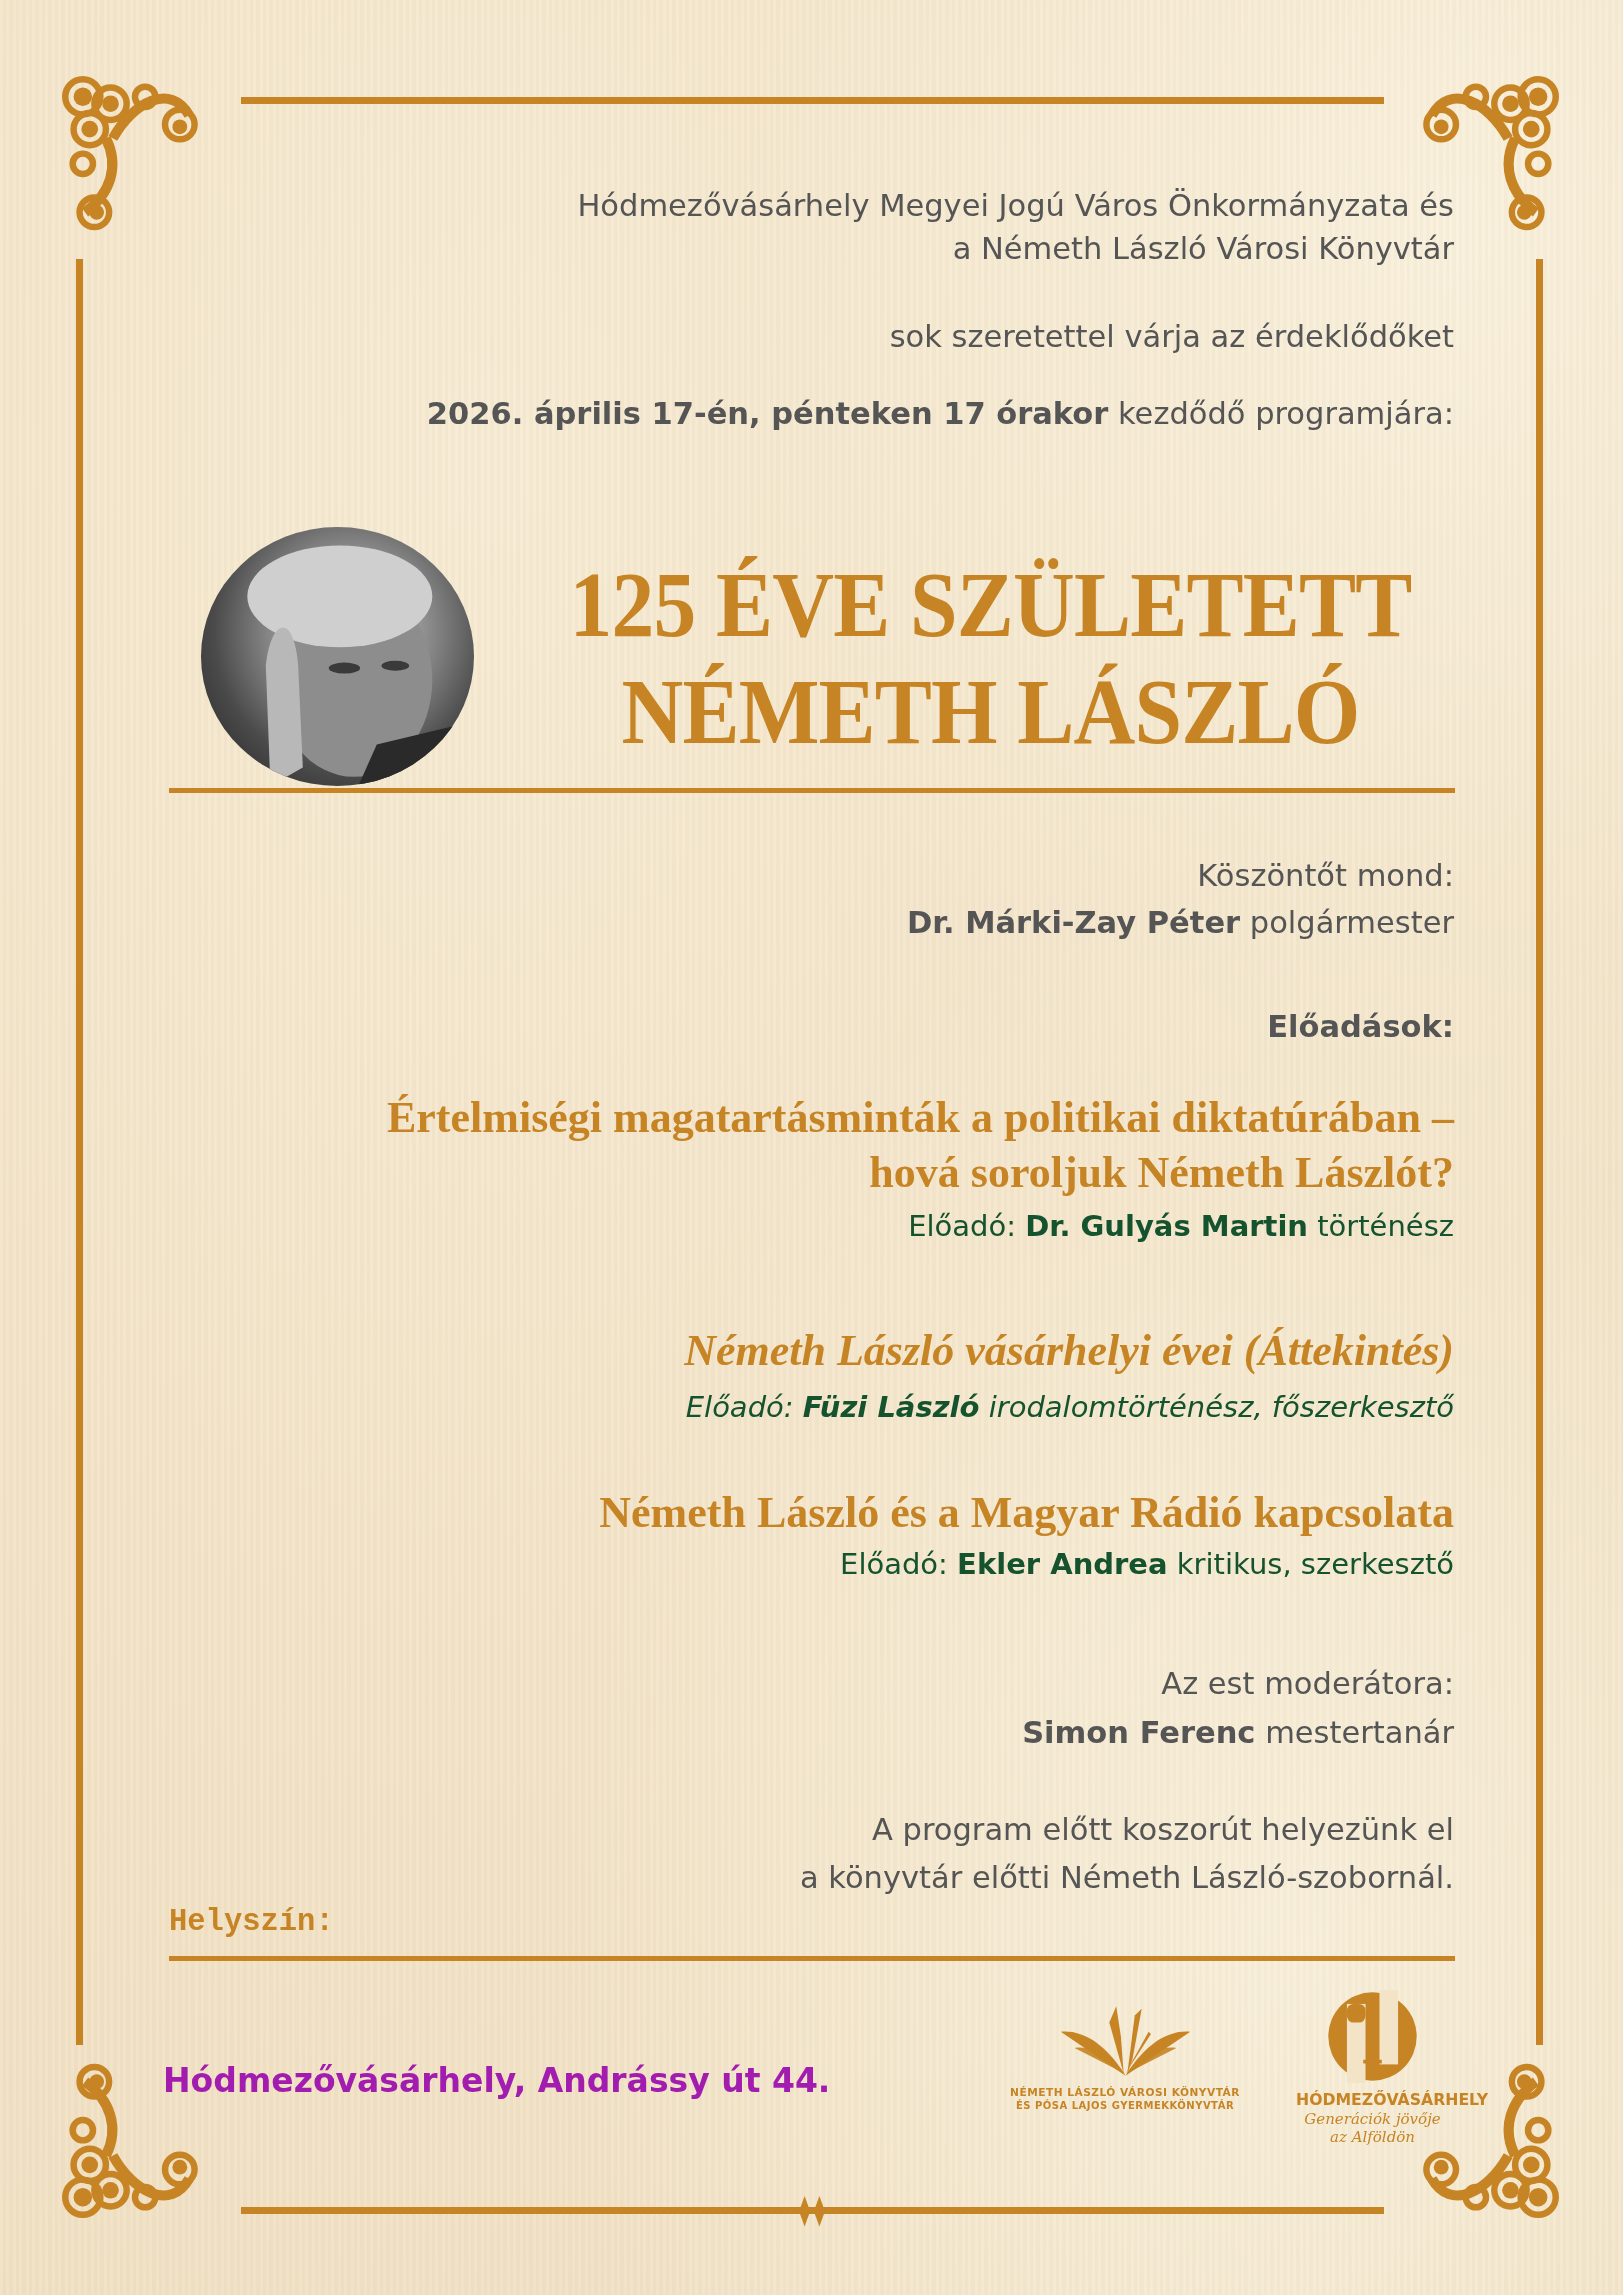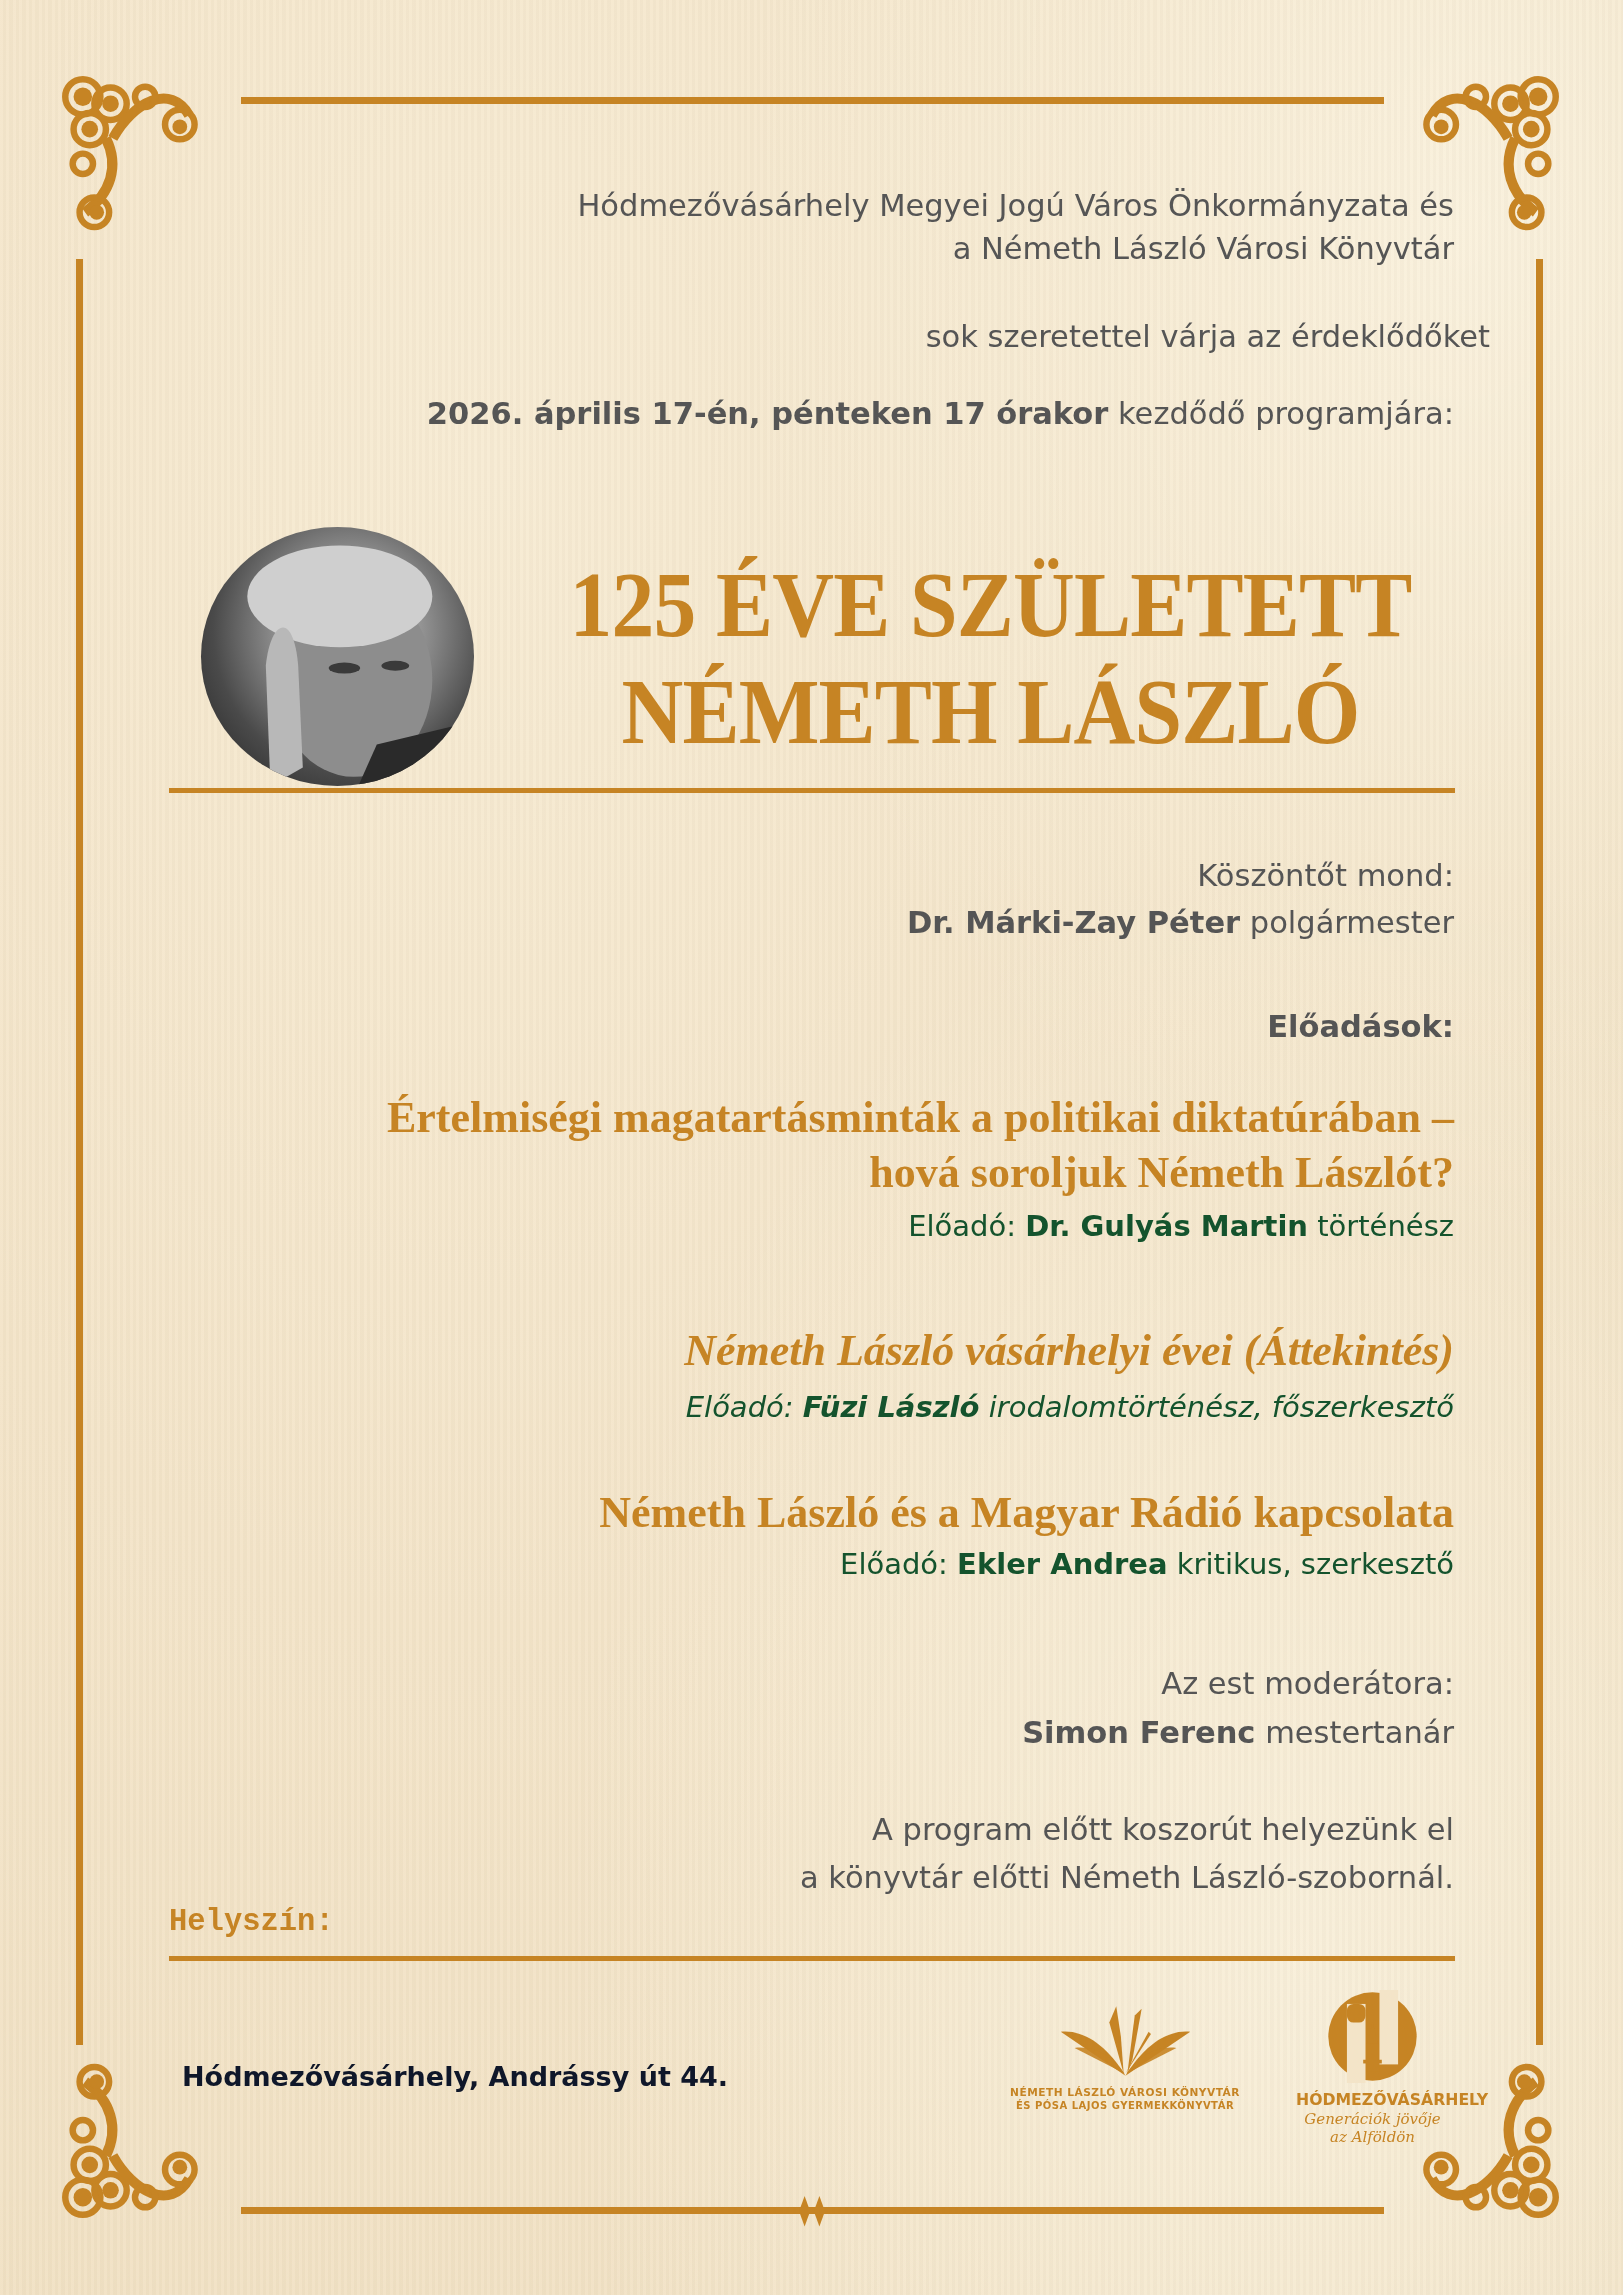--- a/index.html
+++ b/index.html
@@ -28,21 +28,21 @@
   .title-line { font-size: 93px; line-height: 1; letter-spacing: -0.9px; transform: scaleX(0.92); }
   .portrait {
     position: absolute; left: 201px; top: 527px; width: 273px; height: 259px;
     border-radius: 50%; overflow: hidden;
     background: radial-gradient(ellipse at 55% 40%, #d9d9d9 0%, #9a9a9a 30%, #4a4a4a 65%, #1e1e1e 100%);
   }
   .rule { position: absolute; left: 169px; width: 1286px; height: 5.1px; background: #c68424; }
   .talk-title { font-size: 44px; line-height: 1.25; }
   .sub { font-size: 29px; }
   .helyszin-label { position: absolute; left: 169px; top: 1905px; font-size: 30.5px; font-family: Liberation Mono, monospace; }
-  .helyszin-addr { position: absolute; left: 182px; top: 2061px; font-size: 27px; font-weight: bold; color: #0f172a; }
+  .helyszin-addr { position: absolute; left: 163px; top: 2061px; font-size: 33px; font-weight: bold; color: #a21caf; }
   .logo-text { font-family: "DejaVu Sans", sans-serif; color: #c68424; font-weight: bold; text-align: center; }
 </style>
 </head>
 <body>
 
 <div class="paper-tex"></div>
 
 <div class="frame-line" style="left:241px; top:97px; width:1143px; height:7.4px;"></div>
 <div class="frame-line" style="left:241px; top:2207px; width:1143px; height:7.4px;"></div>
 <div class="frame-line" style="left:76px; top:259px; width:7.4px; height:1786px;"></div>
@@ -131,21 +131,21 @@
 
 <svg style="position:absolute; left:797px; top:2196px;" width="30" height="30.5" viewBox="0 0 64 66">
   <polygon points="16,0 28,33 16,66 4,33" fill="#c68424"></polygon>
   <polygon points="48,0 60,33 48,66 36,33" fill="#c68424"></polygon>
 </svg>
 
 <div class="center intro" style="top:185px;">
   <div>Hódmezővásárhely Megyei Jogú Város Önkormányzata és</div>
   <div>a Németh László Városi Könyvtár</div>
 </div>
-<div class="center intro" style="top:316px;margin-left:36px;">sok szeretettel várja az érdeklődőket</div>
+<div class="center intro" style="top:316px;">sok szeretettel várja az érdeklődőket</div>
 <div class="center intro" style="top:393px;">
   <b>2026. április 17-én, pénteken 17 órakor</b><span> kezdődő programjára:</span>
 </div>
 
 <div class="portrait" title="Németh László portrait (black and white)">
   <svg width="273" height="259" viewBox="0 0 590 560">
     <ellipse cx="330" cy="330" rx="170" ry="210" fill="#8d8d8d"></ellipse>
     <ellipse cx="300" cy="150" rx="200" ry="110" fill="#cfcfcf"></ellipse>
     <path d="M140 300 C 150 200, 200 180, 210 300 L 220 520 L 150 560 Z" fill="#b8b8b8"></path>
     <path d="M380 470 L 590 420 L 590 560 L 340 560 Z" fill="#2a2a2a"></path>

